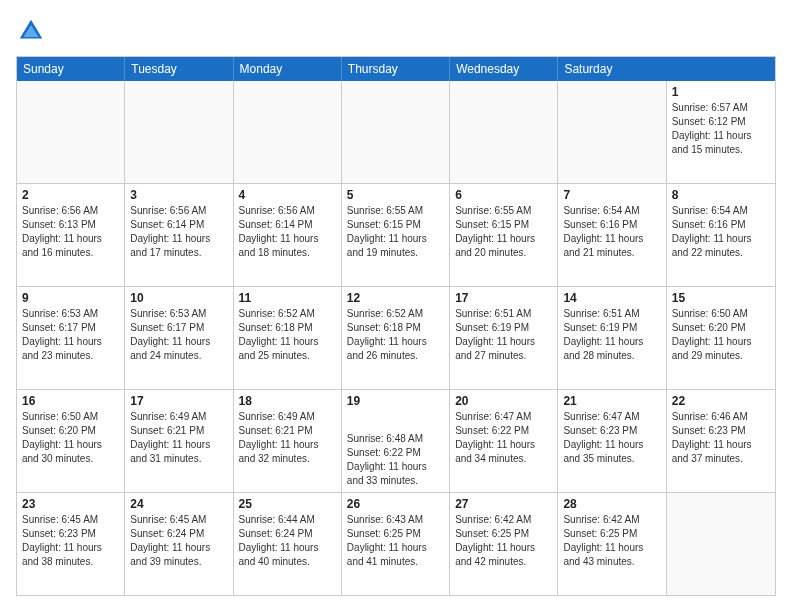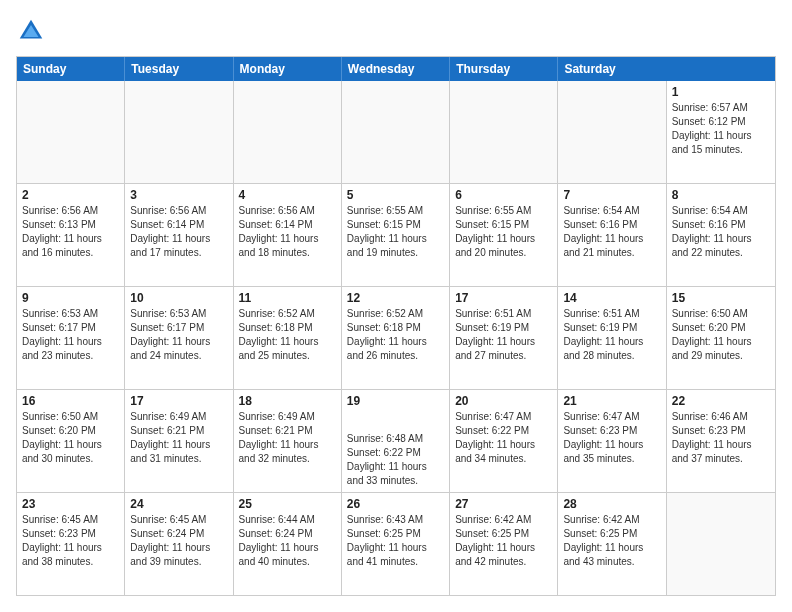--- a/index.html
+++ b/index.html
@@ -58,21 +58,21 @@
       flex-direction: column;
       border: 1px solid #ccc;
     }
     .cal-header {
       display: grid;
       grid-template-columns: repeat(7, 1fr);
       background: #1a6fc4;
     }
     .cal-header-cell {
       color: #fff;
-      font-weight: bold;
+      font-weight: normal;
       font-size: 12px;
       padding: 5px 6px;
       border-right: 1px solid #4a8fd4;
     }
     .cal-header-cell:last-child {
       border-right: none;
     }
     .cal-body {
       display: flex;
       flex-direction: column;
@@ -135,22 +135,22 @@
       <div class="month-title"></div>
       <div class="location-title"></div>
     </div>
   </div>
 
   <div class="calendar">
     <div class="cal-header">
     <div class="cal-header-cell">Sunday</div>
         <div class="cal-header-cell">Tuesday</div>
         <div class="cal-header-cell">Monday</div>
+        <div class="cal-header-cell">Thursday</div>
         <div class="cal-header-cell">Wednesday</div>
-        <div class="cal-header-cell">Thursday</div>
         <div class="cal-header-cell">Saturday</div>
       </div>
     <div class="cal-body">
     <div class="cal-row">
           <div class="cal-cell empty"></div>
           <div class="cal-cell empty"></div>
           <div class="cal-cell empty"></div>
           <div class="cal-cell empty"></div>
           <div class="cal-cell empty"></div>
           <div class="cal-cell empty"></div>

